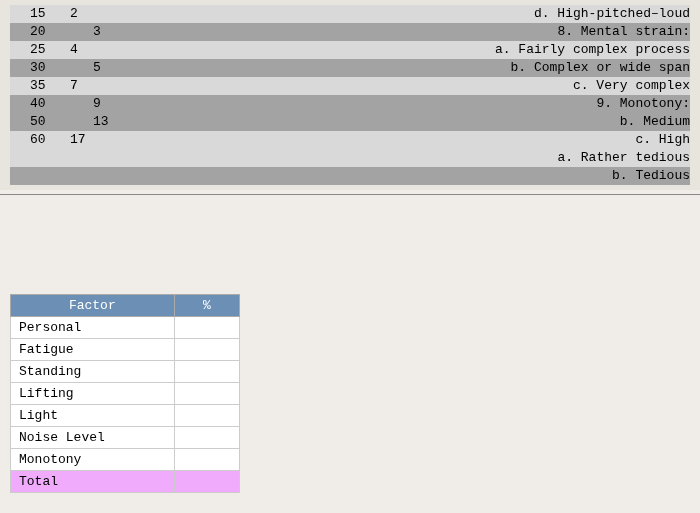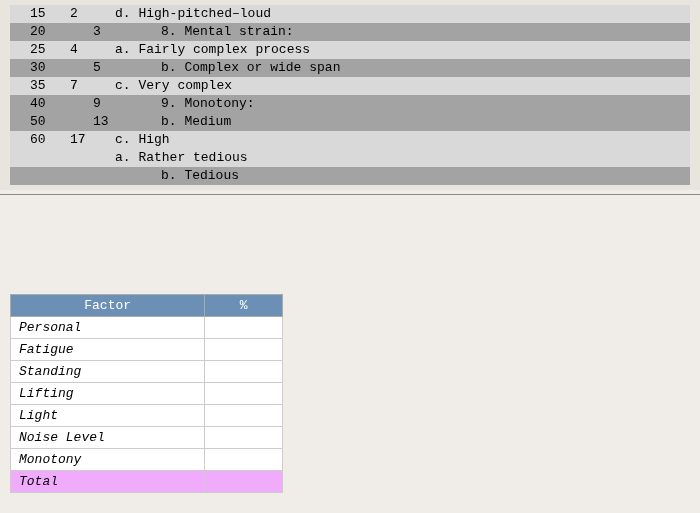--- a/index.html
+++ b/index.html
@@ -15,40 +15,39 @@
 
     
     .bottom-area {
       position: absolute;
       bottom: 20px;
       left: 10px;
     }
 
     .factor-table {
       border-collapse: collapse;
-      width: 273px;
+      width: 230px;
     }
 
     .factor-table th {
       background-color: #6b8fb5;
       color: white;
       padding: 3px 8px;
       text-align: center;
       font-weight: normal;
       font-size: 13px;
       border: 1px solid #aaa;
     }
 
     .factor-table td {
       background-color: white;
       padding: 2px 8px;
       border: 1px solid #ccc;
       font-size: 13px;
       height: 22px;
-      font-style: italic;
     }
 
     .factor-table td.pct-col {
       width: 60px;
       background-color: white;
     }
 
     .factor-table tr.total-row td {
       background-color: #f0abfc;
     }
@@ -74,21 +73,21 @@
       display: grid;
       grid-template-columns: 55px 45px 1fr;
       line-height: 18px;
     }
 
     .top-row.bg1 { background-color: #d9d9d9; }
     .top-row.bg2 { background-color: #a3a3a3; gap: 23px; }
 
     .cell-num { padding-left: 10px; margin-left: 10px; }
     .cell-mid { padding-left: 5px; }
-    .cell-text { padding-left: 5px; }
+    .cell-text { padding-left: 5px; text-align: right; }
 
     .divider-line {
       border: none;
       border-top: 1px solid #888;
       margin: 4px 0;
     }
   </style>
 </head>
 <body>
 

